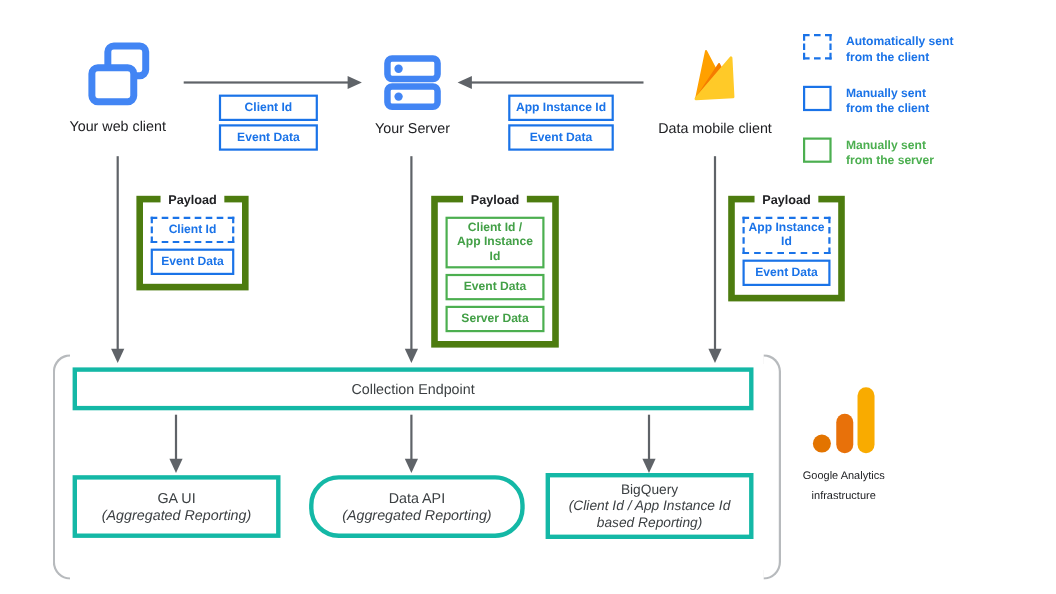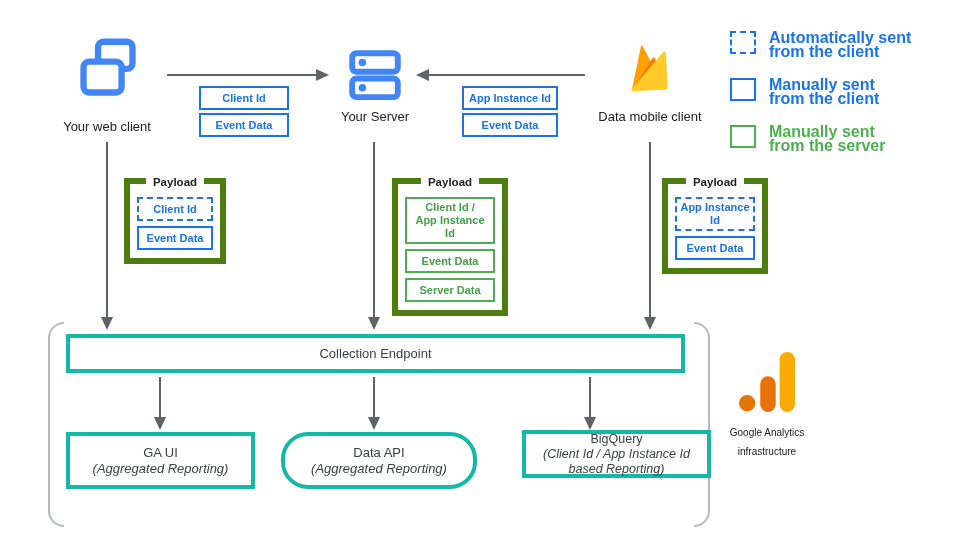--- a/index.html
+++ b/index.html
@@ -47,39 +47,39 @@
         font-size:13px;color:#3c4043;text-align:center;line-height:16px;}
   .gbox .subtitle{font-style:italic;}
 
   
   .legend{position:absolute;left:730px;top:31px;}
   .legend-row{display:flex;gap:13px;margin-bottom:19px;align-items:flex-start;}
   .lg-square{width:26px;height:23px;box-sizing:border-box;flex:0 0 auto;background:#fff;}
   .lg-square.dashed-blue{border:2px dashed #1a73e8;}
   .lg-square.solid-blue{border:2px solid #1a73e8;}
   .lg-square.solid-green{border:2px solid #4caf50;}
-  .lg-text{font-size:16px;line-height:14px;font-weight:bold;}
+  .lg-text{font-size:11px;line-height:14px;font-weight:bold;}
   .lg-text.blue{color:#1a73e8;}
   .lg-text.green{color:#4caf50;}
 
   .caption{position:absolute;left:686px;top:423px;width:162px;text-align:center;
         font-size:10px;line-height:19px;color:#202124;}
 </style>
 </head>
 <body>
 
 <div class="stage">
 
   <span class="abs" style="left:79px;top:37px;">
     <svg width="58" height="62" viewBox="0 0 64 68">
       <rect x="21" y="5" width="38" height="30" rx="6" fill="#fff" stroke="#4285f4" stroke-width="7"></rect>
       <rect x="5" y="27" width="42" height="34" rx="6" fill="#fff" stroke="#4285f4" stroke-width="7"></rect>
     </svg>
   </span>
-  <div class="node-label" style="left:37px;top:119px;">Your web client</div>
+  <div class="node-label" style="left:37px;top:107px;">Your web client</div>
 
   <span class="abs" style="left:348px;top:46px;">
     <svg width="54" height="60" viewBox="0 0 64 62">
       <rect x="5" y="4" width="54" height="22" rx="5" fill="#fff" stroke="#4285f4" stroke-width="7"></rect>
       <circle cx="17" cy="15" r="4.5" fill="#4285f4"></circle>
       <rect x="5" y="34" width="54" height="22" rx="5" fill="#fff" stroke="#4285f4" stroke-width="7"></rect>
       <circle cx="17" cy="45" r="4.5" fill="#4285f4"></circle>
     </svg>
   </span>
   <div class="node-label" style="left:305px;top:109px;">Your Server</div>
@@ -165,21 +165,21 @@
   <div class="av" style="left:589px;top:377px;height:41px;"></div>
 
   <div class="gbox" style="left:66px;top:432px;width:189px;height:57px;">
     <span>GA UI</span>
     <span class="subtitle pre">(Aggregated Reporting)</span>
   </div>
   <div class="gbox" style="left:281px;top:432px;width:196px;height:57px;border-radius:27px;">
     <span>Data API</span>
     <span class="subtitle pre">(Aggregated Reporting)</span>
   </div>
-  <div class="gbox" style="left:496px;top:430px;width:189px;height:48px;font-size:12.5px;line-height:15px;margin-left:26px;">
+  <div class="gbox" style="left:496px;top:430px;width:189px;height:60px;font-size:12.5px;line-height:15px;">
     <span>BigQuery</span>
     <span class="subtitle pre">(Client Id / App Instance Id
 based Reporting)</span>
   </div>
 
   <span class="abs" style="left:738px;top:349px;">
     <svg width="58" height="64" viewBox="0 0 60 64">
       <circle cx="9.5" cy="55" r="8.5" fill="#e37400"></circle>
       <rect x="23" y="27" width="16" height="37" rx="8" fill="#e8710a"></rect>
       <rect x="43" y="2" width="16" height="62" rx="8" fill="#f9ab00"></rect>

